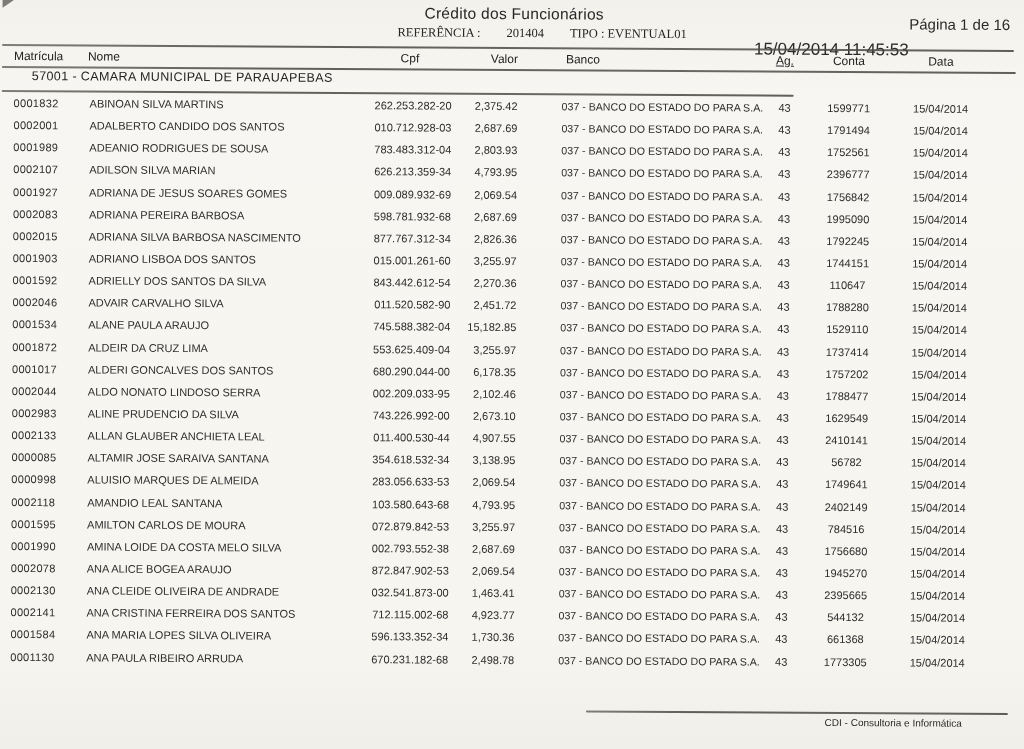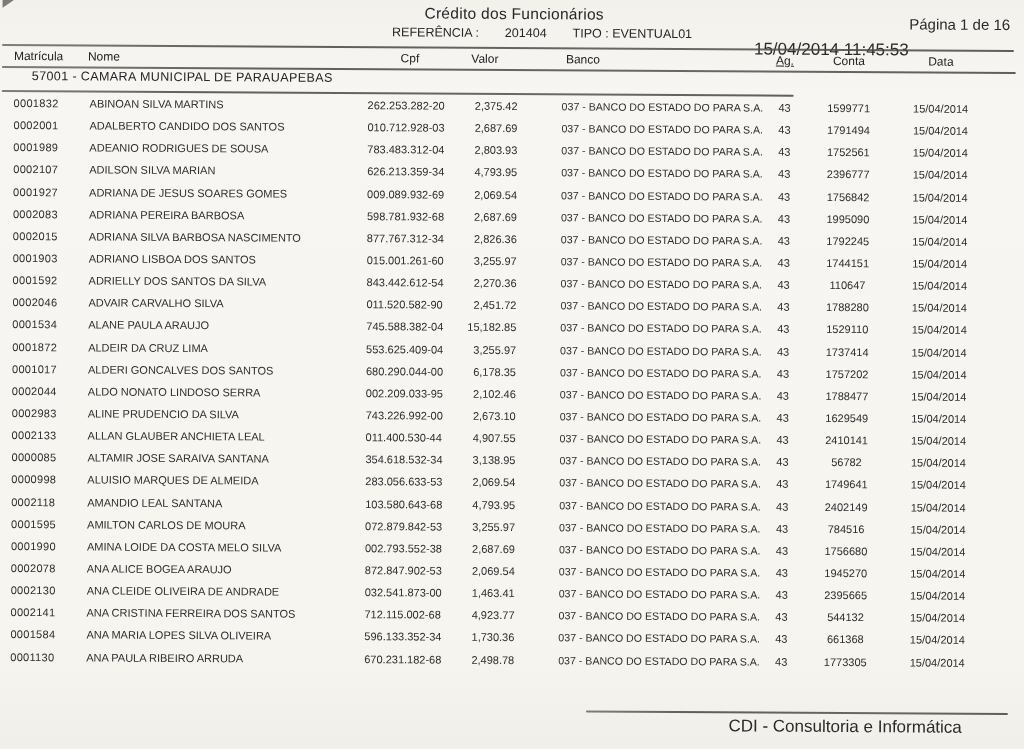--- a/index.html
+++ b/index.html
@@ -43,21 +43,21 @@
   }
   .doc-ref {
     position: absolute;
     top: 26px; left: 0; right: 0;
     padding-left: 56px;
     text-align: center;
     font-size: 12.5px;
     color: #262626;
     white-space: pre;
   }
-  .doc-ref span { margin: 0 13px; }
+  .doc-ref span { margin: 0 13px; font-family: Liberation Serif, serif; }
   .page-label {
     position: absolute;
     top: 13px; right: 16px;
     font-size: 15px;
     color: #2a2a2a;
   }
   .timestamp {
     position: absolute;
     top: 38px; left: 752px;
     font-size: 17px;
@@ -84,21 +84,21 @@
   .col-headers {
     position: absolute;
     top: 50px; left: 0; right: 0;
     height: 18px;
     font-size: 12px;
     color: #222;
   }
   .hdr-matricula { text-align: left; }
   .hdr-nome     { text-align: left; padding-left: 2px; }
   .hdr-cpf      { text-align: center; }
-  .hdr-valor    { text-align: center; }
+  .hdr-valor    { text-align: right; }
   .hdr-banco    { text-align: left; padding-left: 48px; }
   .hdr-ag       { text-align: center; text-decoration: underline; }
   .hdr-conta    { text-align: center; }
   .hdr-data     { text-align: center; }
 
   .section-row {
     position: absolute;
     top: 72px; left: 30px;
     font-size: 12.5px;
     letter-spacing: .4px;
@@ -109,31 +109,31 @@
     position: absolute;
     top: 95px; left: 0; right: 0;
   }
   .data-row {
     height: 22.15px;
     font-size: 11px;
     color: #2d2d2d;
   }
   .c-matricula { text-align: left; letter-spacing: .3px; }
   .c-nome      { text-align: left; padding-left: 4px; white-space: nowrap; overflow: hidden; }
-  .c-cpf       { text-align: left; }
+  .c-cpf       { text-align: right; }
   .c-valor     { text-align: right; }
   .c-banco     { text-align: left; padding-left: 44px; font-size: 10.6px; white-space: nowrap; }
   .c-ag        { text-align: center; }
   .c-conta     { text-align: center; }
   .c-data      { text-align: center; }
 
   .doc-footer {
     position: absolute;
     top: 715px; right: 60px;
-    font-size: 17px;
+    font-size: 10px;
     color: #2a2a2a;
   }
 </style>
 </head>
 <body>
 
 <div class="page">
   <div class="content">
 
     <div class="scan-corner"></div>

